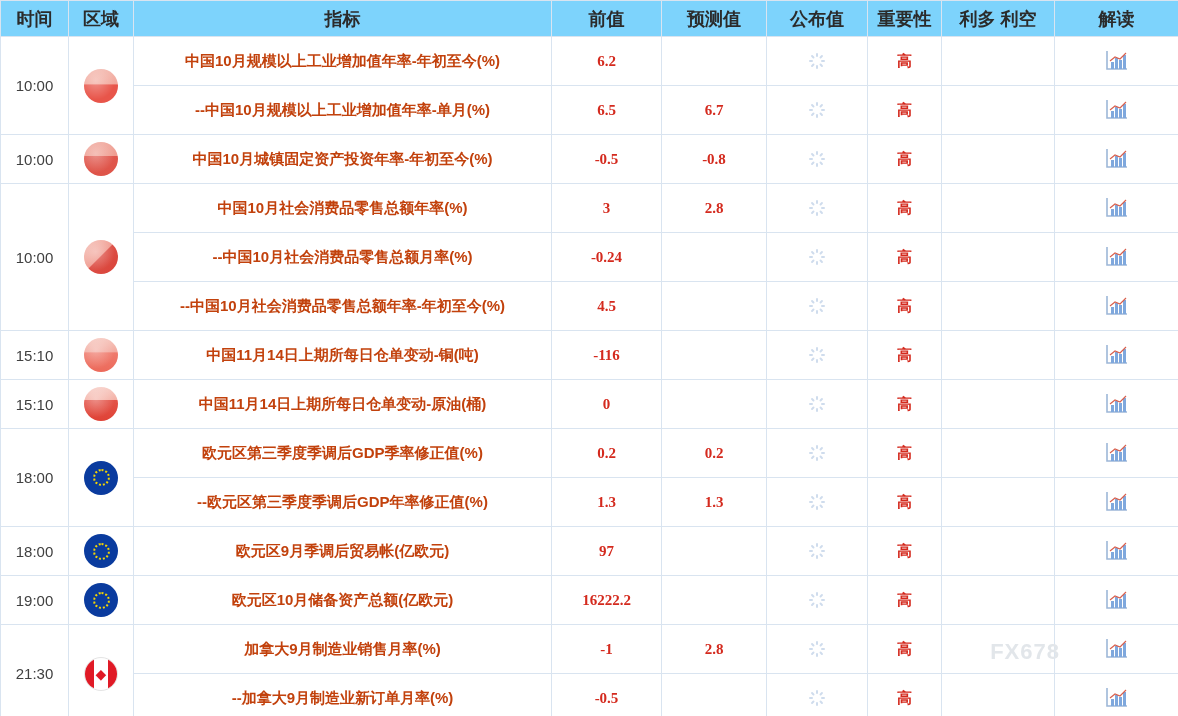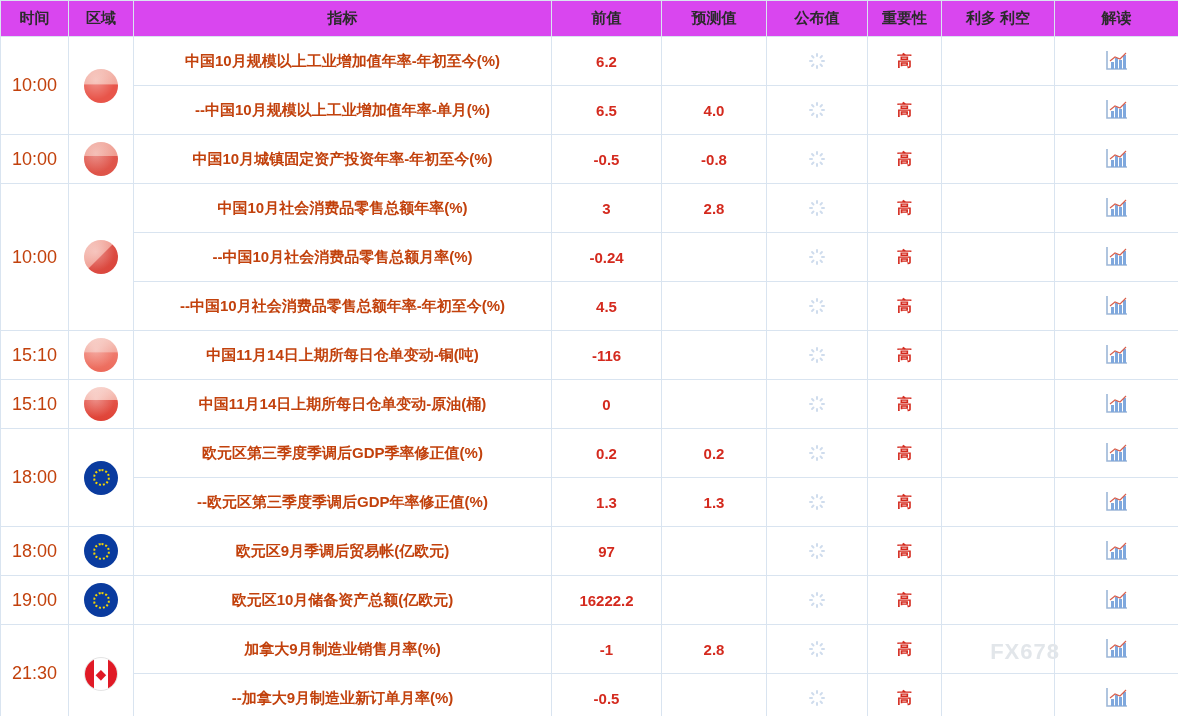--- a/index.html
+++ b/index.html
@@ -18,58 +18,59 @@
     border-collapse: collapse;
     table-layout: fixed;
   }
   #cal th, #cal td {
     border: 1px solid #d9e4f0;
     padding: 0;
     text-align: center;
     vertical-align: middle;
   }
   thead th {
-    background: #d946ef;
+    background: #7dd3fc;
     color: #2b2b2b;
-    font-size: 15px;
+    font-size: 18px;
     font-weight: bold;
     height: 35px;
     border-top: none;
   }
   thead th.first { border-left: none; }
   thead th.last  { border-right: none; }
 
   col.c-time   { width: 68px; }
   col.c-region { width: 65px; }
   col.c-ind    { width: 418px; }
   col.c-prev   { width: 110px; }
   col.c-fcst   { width: 105px; }
   col.c-pub    { width: 101px; }
   col.c-imp    { width: 74px; }
   col.c-eff    { width: 113px; }
   col.c-read   { width: 124px; }
 
   td.time {
-    font-size: 18px;
-    color: #c2410c;
+    font-size: 15px;
+    color: #404040;
   }
   td.region { padding: 0; }
   td.indicator {
     text-align: left;
     padding-left: 22px;
     font-size: 15px;
     font-weight: bold;
     color: #c2410c;
     line-height: 1.25;
   }
   td.indicator.sub { padding-left: 22px; }
   td.prev, td.fcst {
     font-size: 15px;
     font-weight: bold;
     color: #d42a1e;
+    font-family: Liberation Serif, serif;
   }
   td.imp {
     font-size: 15px;
     font-weight: bold;
     color: #d42a1e;
   }
   tbody tr { height: 49px; }
 
   
   .spinner {
@@ -235,21 +236,21 @@
             <rect x="10" y="8" width="3" height="11" fill="#7fa8dd"></rect>
             <rect x="14" y="10" width="3" height="9" fill="#7fa8dd"></rect>
             <rect x="18" y="5" width="3" height="14" fill="#7fa8dd"></rect>
             <path d="M5 11 L10 7 L15 9 L21 3" stroke="#d8604e" stroke-width="1.2" fill="none"></path>
           </svg>
         </td>
       </tr>
       <tr>
         <td class="indicator sub">--中国10月规模以上工业增加值年率-单月(%)</td>
         <td class="prev">6.5</td>
-        <td class="fcst">4.0</td>
+        <td class="fcst">6.7</td>
         <td class="pub">
           <span class="spinner">
             <i></i>
             <i></i>
             <i></i>
             <i></i>
             <i></i>
             <i></i>
             <i></i>
             <i></i>

